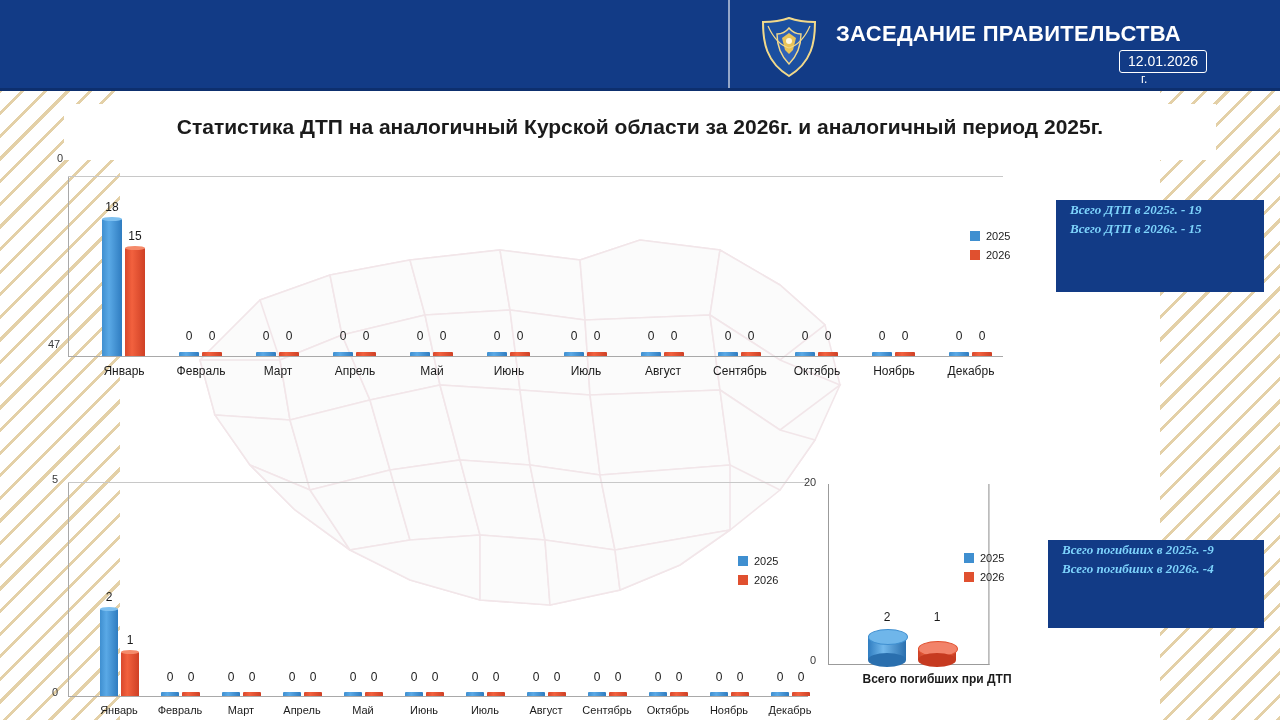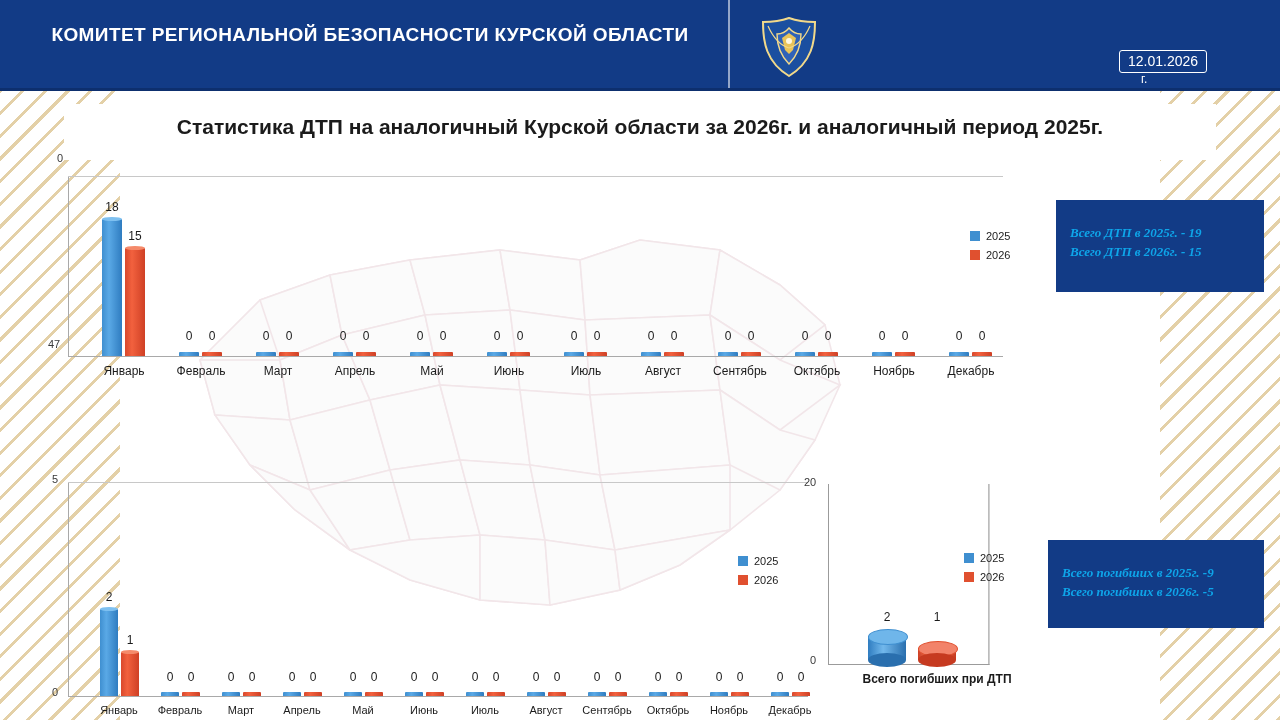--- a/index.html
+++ b/index.html
@@ -182,27 +182,27 @@
     width: 10px; height: 10px;
     display: inline-block;
   }
   .sw2025 { background: #3f8fd0; }
   .sw2026 { background: #e0502f; }
 
   
   .note-box {
     position: absolute;
     background: #123b86;
-    color: #0ea5e9;
+    color: #7dd3fc;
     font-family: "Liberation Serif", serif;
     font-style: italic;
     font-weight: bold;
     font-size: 13px;
     line-height: 19px;
-    padding: 23px 14px;
+    padding: 0 14px;
     box-sizing: border-box;
     z-index: 4;
   }
 
   
   .frame3d {
     position: absolute;
     border-left: 1px solid #9b9b9b;
     border-bottom: 1px solid #9b9b9b;
     border-right: 1px solid #cfcfcf;
@@ -250,32 +250,32 @@
     <path d="M520,365 L650,355 L650,420 L535,440 Z"></path>
     <path d="M270,440 L330,470 L400,490 L400,425 L330,430 Z"></path>
     <path d="M400,425 L465,430 L470,495 L400,490 Z"></path>
     <path d="M465,430 L535,440 L540,480 L470,495 Z"></path>
     <path d="M535,440 L650,420 L600,455 L540,480 Z"></path>
   </g>
 </svg>
 
 <div class="header">
   <div class="sep"></div>
-  <div class="header-title-left">КОМИТЕТ РЕГИОНАЛЬНОЙ БЕЗОПАСНОСТИ КУРСКОЙ ОБЛАСТИ</div>
 
   <svg class="emblem" viewBox="0 0 58 62">
     <path d="M29 2 C40 6 52 6 55 6 C55 26 52 46 29 60 C6 46 3 26 3 6 C6 6 18 6 29 2 Z" fill="#1b4fa0" stroke="#f2d98a" stroke-width="2"></path>
     <path d="M29 12 C33 17 37 18 41 18 C41 30 37 40 29 48 C21 40 17 30 17 18 C21 18 25 17 29 12 Z" fill="#2f62b8" stroke="#f2d98a" stroke-width="1.4"></path>
     <path d="M22 22 L29 17 L36 22 L33 34 L29 38 L25 34 Z" fill="#e9c45a"></path>
     <circle cx="29" cy="25" r="3" fill="#fff8e0"></circle>
     <path d="M8 10 q8 18 21 22" stroke="#f2d98a" stroke-width="1.2" fill="none"></path>
     <path d="M50 10 q-8 18 -21 22" stroke="#f2d98a" stroke-width="1.2" fill="none"></path>
   </svg>
 
   <div class="header-title-right">
+    <div>ЗАСЕДАНИЕ ПРАВИТЕЛЬСТВА</div>
   </div>
 
   <div class="date-box">12.01.2026</div>
   <div class="date-suffix">г.</div>
 </div>
 <div class="header-bottom-line"></div>
 
 <div class="slide-title">Статистика ДТП на аналогичный Курской области за 2026г. и аналогичный период 2025г.</div>
 
 <div class="chart" style="left:40px; top:168px; width:990px; height:220px;">
@@ -504,14 +504,14 @@
     </div>
     <div class="legend-row">
       <span class="legend-swatch sw2026"></span>
       <span>2026</span>
     </div>
   </div>
 </div>
 
 <div class="note-box" style="left:1048px; top:540px; width:216px; height:88px;">
   <div>Всего погибших в 2025г. -9</div>
-  <div>Всего погибших в 2026г. -5</div>
+  <div>Всего погибших в 2026г. -4</div>
 </div>
 
 </body></html>

